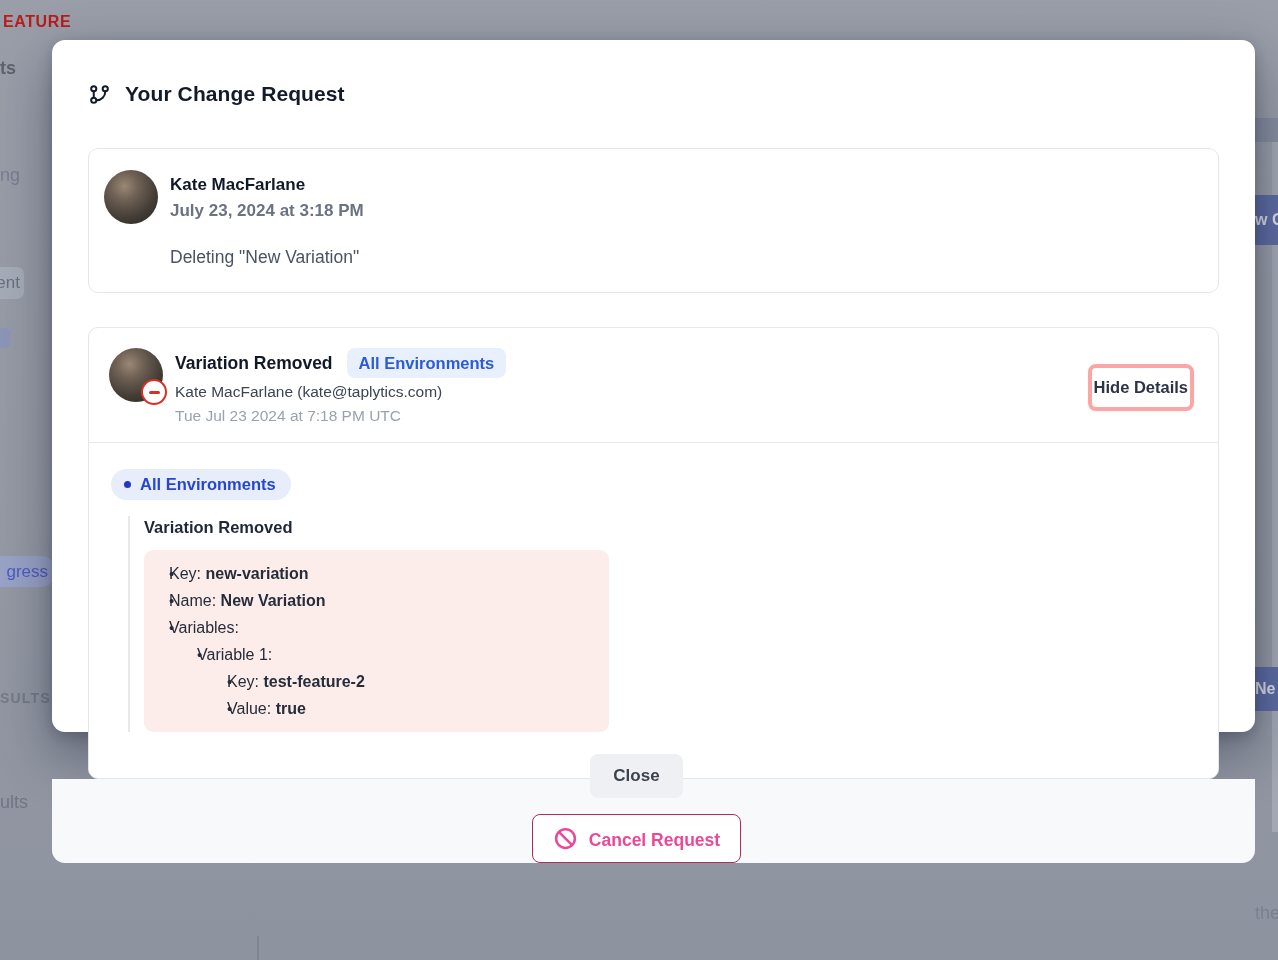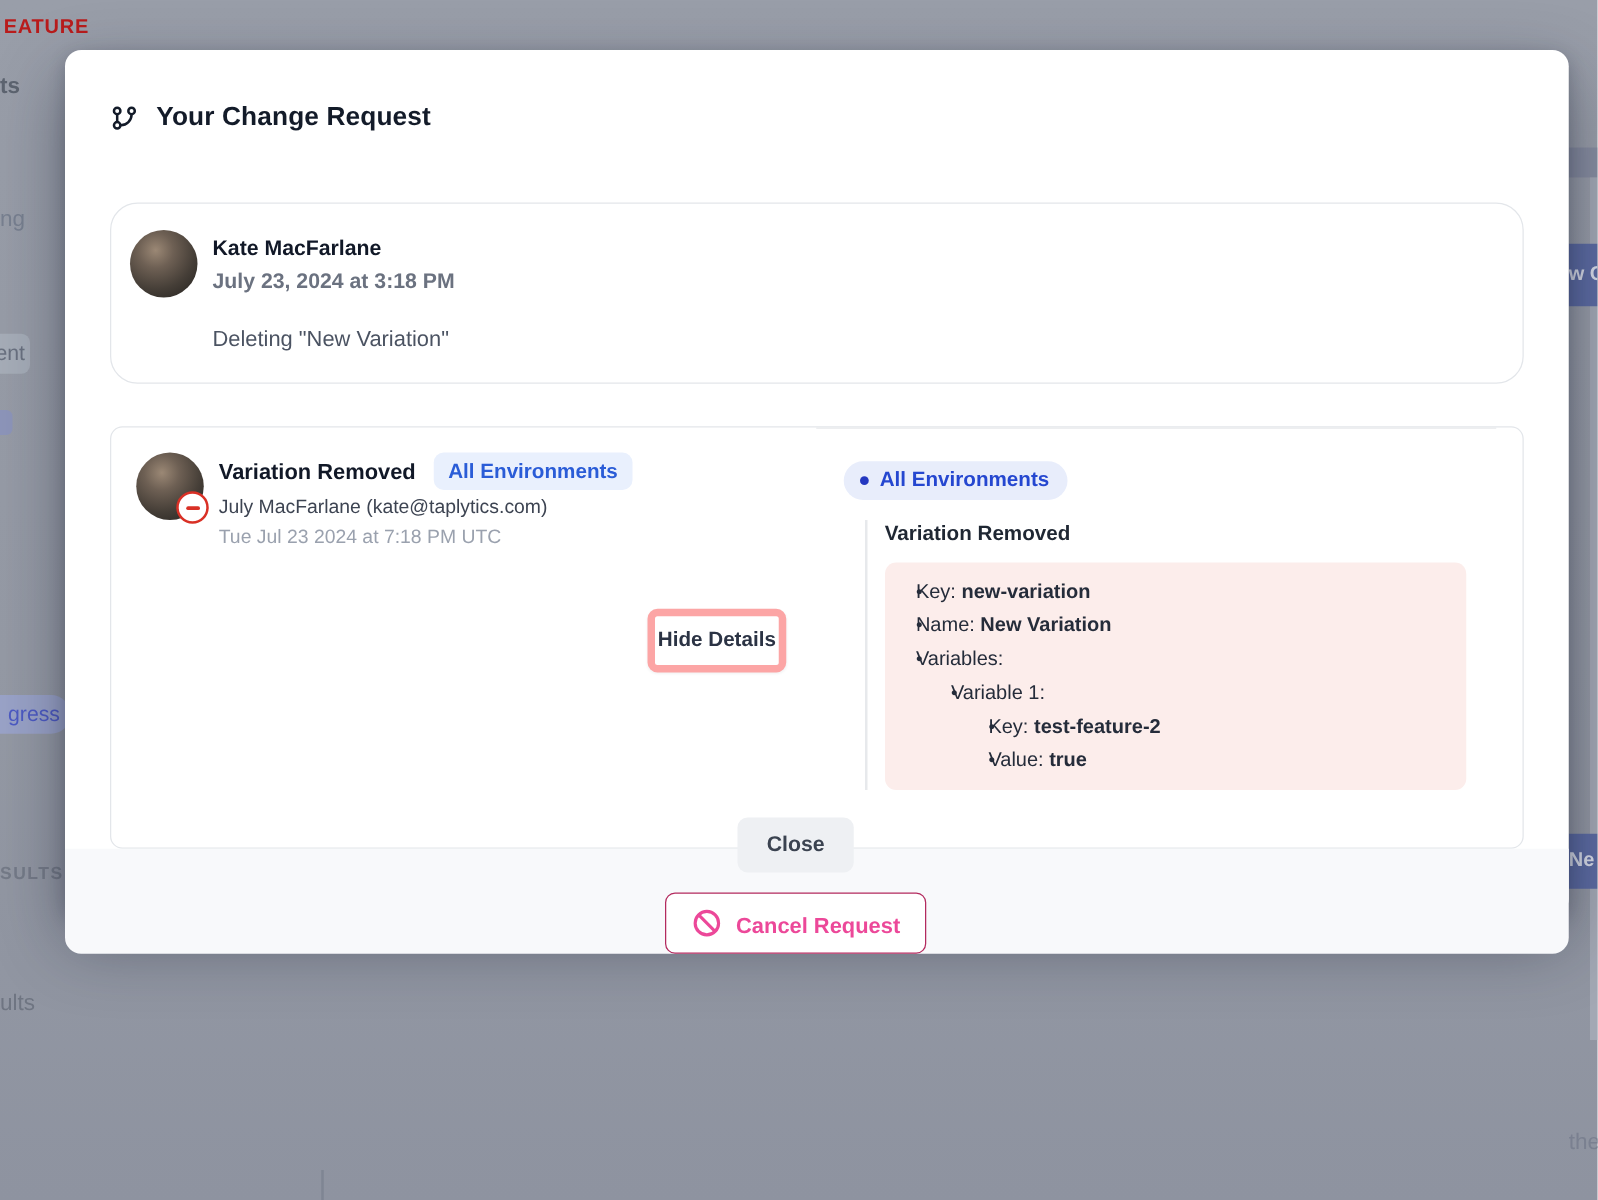--- a/index.html
+++ b/index.html
@@ -41,51 +41,51 @@
     box-shadow: 0 22px 55px rgba(18, 24, 44, 0.42), 0 4px 14px rgba(18, 24, 44, 0.22);
     display: flex; flex-direction: column;
   }
   .modal-header { display: flex; align-items: center; gap: 14px; padding: 42px 36px 0 36px; }
   .modal-title { font-size: 21px; font-weight: 700; color: #131b29; letter-spacing: .1px; }
   .branch-icon { width: 23px; height: 23px; color: #131b29; flex: 0 0 auto; }
 
   .card {
     margin: 0 36px; border: 1px solid #e3e6ea; border-radius: 10px; background: #fff;
   }
-  .card-1 { margin-top: 56px; padding: 21px 24px 24px 15px; border-radius: 22px; }
+  .card-1 { margin-top: 42px; padding: 21px 24px 24px 15px; }
   .card-row { display: flex; gap: 12px; }
   .avatar {
     width: 54px; height: 54px; border-radius: 50%; flex: 0 0 auto;
     background: radial-gradient(circle at 38% 30%, #9b8875 0%, #6e6054 28%, #453e37 62%, #22201d 100%);
   }
   .avatar-wrap { position: relative; flex: 0 0 auto; }
   .removed-badge {
     position: absolute; right: -4px; bottom: -3px; width: 26px; height: 26px;
     background: #fff; border: 2.5px solid #d93025; border-radius: 50%;
     display: flex; align-items: center; justify-content: center;
   }
   .removed-badge::after { content: ""; width: 11px; height: 3px; border-radius: 2px; background: #d93025; }
 
   .author-name { font-size: 17px; font-weight: 700; color: #111827; line-height: 22px; padding-top: 4px; }
   .author-date { font-size: 17px; font-weight: 600; color: #6b7280; line-height: 24px; margin-top: 3px; }
   .card-message { margin: 23px 0 0 66px; font-size: 17.5px; color: #4b5362; }
 
-  .card-2 { margin-top: 34px; display: flex; flex-direction: row; }
+  .card-2 { margin-top: 34px; display: flex; flex-direction: column; }
   .card2-header { display: flex; gap: 12px; padding: 20px 24px 16px 20px; align-items: flex-start; }
   .card2-titlerow { display: flex; align-items: center; gap: 14px; }
   .change-title { font-size: 17.5px; font-weight: 700; color: #111827; line-height: 24px; }
   .env-badge {
     background: #e9f0fd; color: #2a5cd7; font-size: 16.5px; font-weight: 700;
     padding: 5px 12px; border-radius: 8px; line-height: 20px;
   }
   .change-author { font-size: 15.5px; color: #3d4452; line-height: 22px; margin-top: 3px; }
   .change-utc { font-size: 15.5px; color: #9aa1ae; line-height: 21px; margin-top: 2px; }
   .hide-details-btn {
     margin-left: auto; align-self: center;
-    background: #fff; border: 6px solid #fca5a5; border-radius: 8px;
+    background: #fff; border: 4px solid #fca5a5; border-radius: 8px;
     padding: 10px 2px; font-size: 16.5px; font-weight: 600; color: #2b3344;
     font-family: inherit; cursor: pointer; box-shadow: 0 1px 2px rgba(20,25,40,.05);
   }
 
   .card2-details { border-top: 1px solid #e7e9ec; padding: 26px 24px 46px 22px; }
   .env-pill {
     display: inline-flex; align-items: center; gap: 9px;
     background: #e8edfb; border-radius: 999px; padding: 6px 15px 6px 13px;
   }
   .env-pill-dot { width: 7px; height: 7px; border-radius: 50%; background: #2337c0; }
@@ -166,21 +166,21 @@
     <div class="card2-header">
       <div class="avatar-wrap">
         <div class="avatar"></div>
         <div class="removed-badge"></div>
       </div>
       <div>
         <div class="card2-titlerow">
           <span class="change-title">Variation Removed</span>
           <span class="env-badge">All Environments</span>
         </div>
-        <div class="change-author">July MacFarlane (kate@taplytics.com)</div>
+        <div class="change-author">Kate MacFarlane (kate@taplytics.com)</div>
         <div class="change-utc">Tue Jul 23 2024 at 7:18 PM UTC</div>
       </div>
       <button class="hide-details-btn">Hide Details</button>
     </div>
 
     <div class="card2-details">
       <div class="env-pill">
         <span class="env-pill-dot"></span>
         <span class="env-pill-label">All Environments</span>
       </div>

